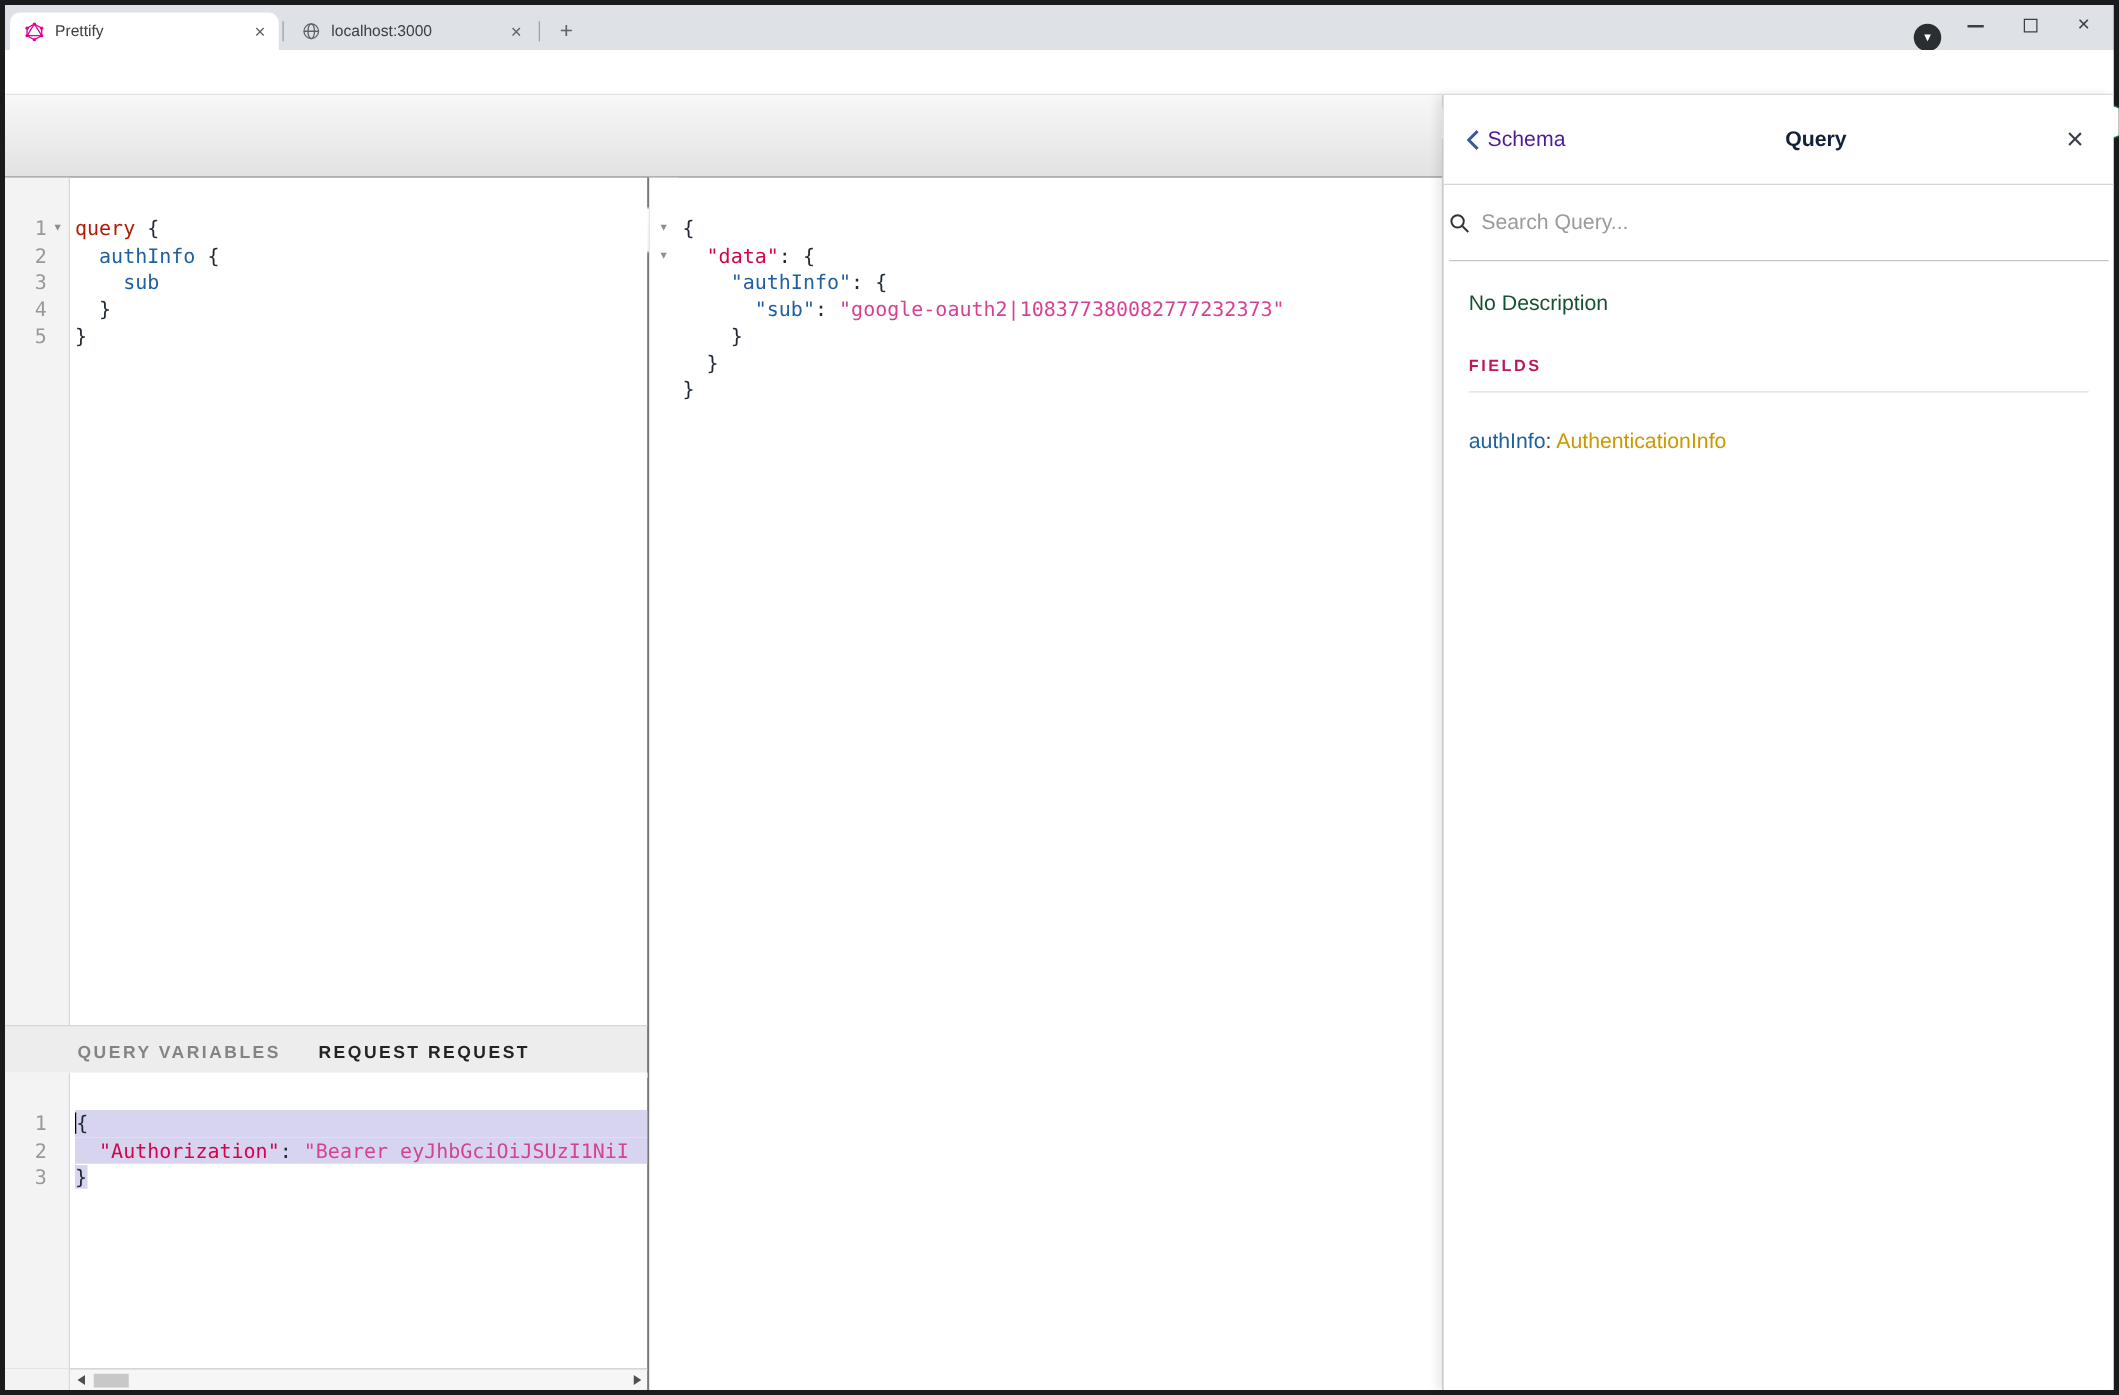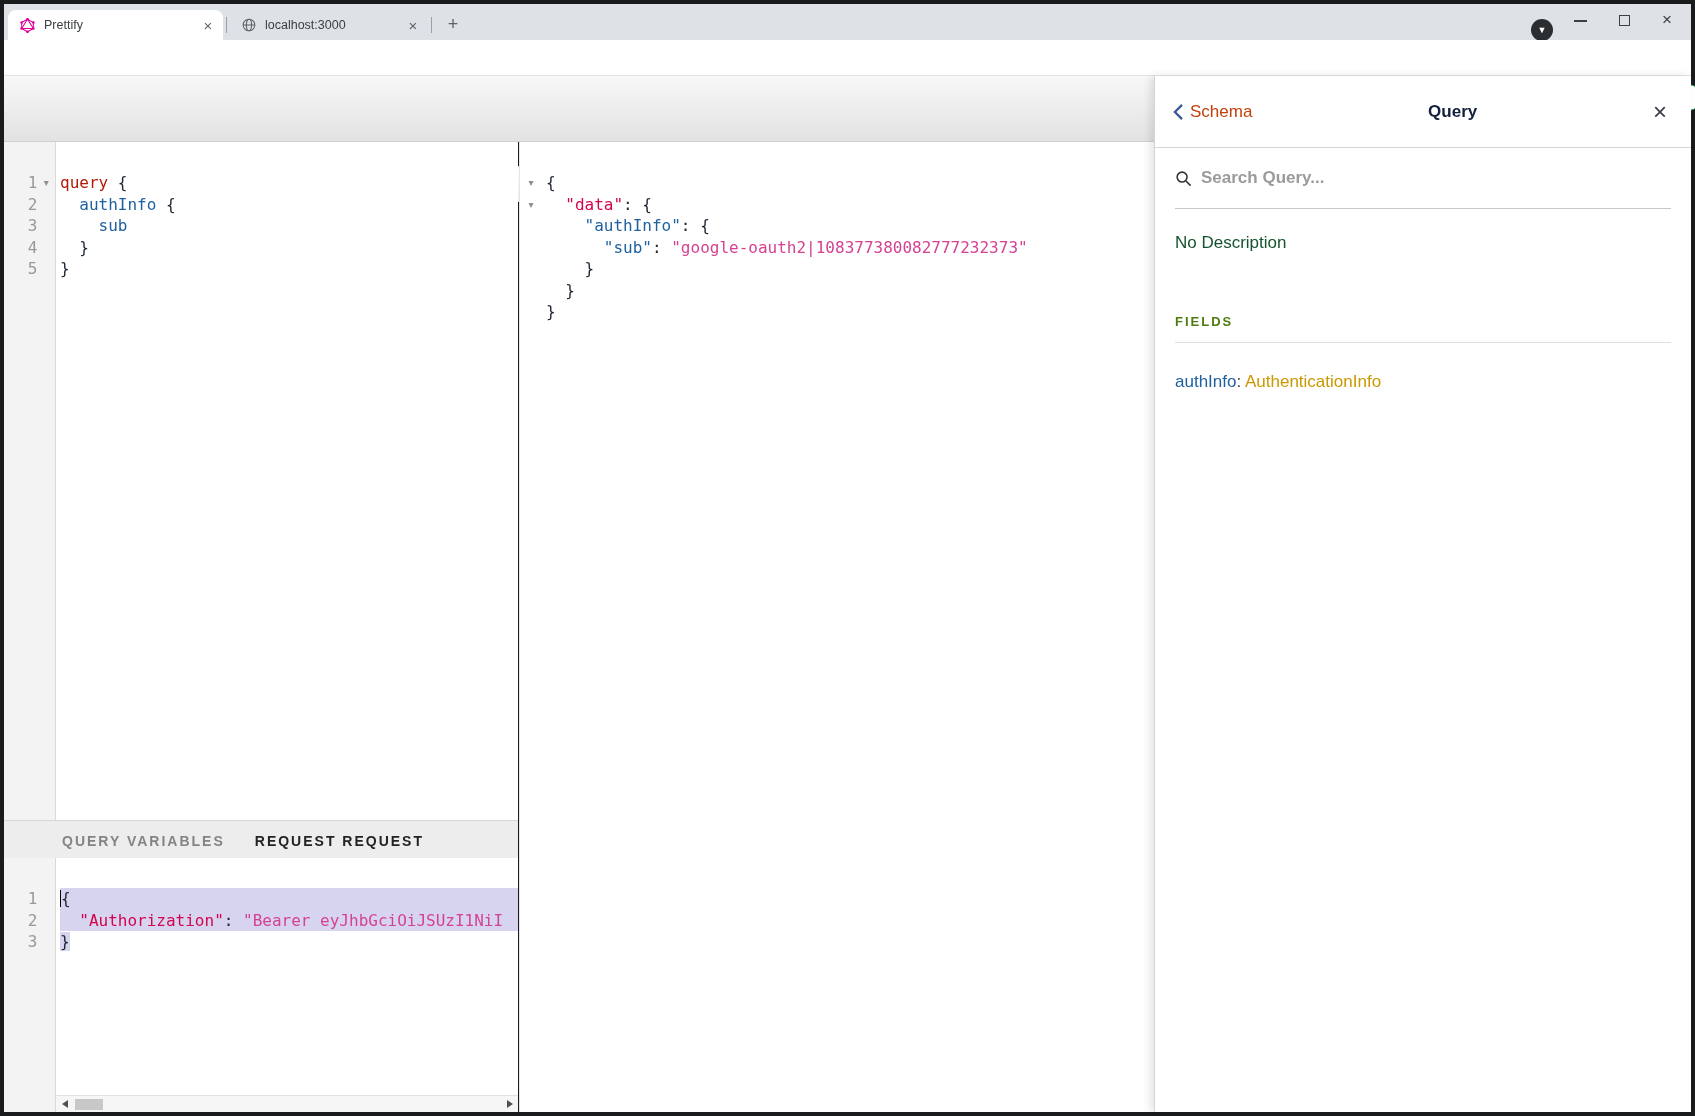--- a/index.html
+++ b/index.html
@@ -95,30 +95,30 @@
   #hscroll .tri-r { width:0;height:0;border-left:6px solid #505050;border-top:4px solid transparent;border-bottom:4px solid transparent; }
   #hscroll .thumb { width:28px; height:11px; background:#C8C8C8; margin-left:2px; }
   #hscroll .spacer { flex:1; }
   #gutter-under-scroll { left:4px; top:1095px; width:52px; height:17px; background:#F3F3F3; border-right:1px solid #D9D9D9; }
 
   
   #doc-panel { left:1154px; top:76px; width:537px; height:1036px; background:#fff;
                border-left:1px solid #D4D4D4; box-shadow:-4px 0 8px rgba(0,0,0,0.10); }
   #doc-header { position:absolute; left:0; top:0; width:100%; height:72px; border-bottom:1px solid #D6D6D6;
                 display:flex; align-items:center; padding:0 24px 0 18px; }
-  #doc-back { display:flex; align-items:center; gap:6px; color:#c2410c; font-size:17px; cursor:default; }
+  #doc-back { display:flex; align-items:center; gap:6px; color:#4c1d95; font-size:17px; cursor:default; }
   #doc-title { flex:1; text-align:center; font-size:17px; font-weight:bold; color:#13203A; }
   #doc-close { color:#3A3F47; font-size:24px; line-height:20px; }
   #doc-search { position:absolute; left:0; top:72px; width:100%; height:61px; display:flex; align-items:flex-start;
-                padding:0 20px;font-weight:bold; }
+                padding:0 4px; }
   #doc-search-inner { flex:1; display:flex; align-items:center; gap:9px; border-bottom:1px solid #C6C6C6; height:100%; }
   #doc-search .ph { color:#9B9B9B; font-size:17px; }
   #doc-body { position:absolute; left:0; top:133px; width:100%; padding:0 20px; }
   #no-desc { margin-top:24px; font-size:17px; color:#14532d; }
-  #fields-label { margin-top:61px; font-size:13px; font-weight:bold; letter-spacing:2px; color:#4d7c0f;
+  #fields-label { margin-top:32px; font-size:13px; font-weight:bold; letter-spacing:2px; color:#be185d;
                   padding-bottom:13px; border-bottom:1px solid #E0E0E0; }
   #field-row { margin-top:29px; font-size:17px; }
   #field-row .fname { color:#1F61A0; }
   #field-row .colon { color:#444; }
   #field-row .ftype { color:#CA9800; }
   #field-desc { margin-top:17px; font-size:17px; color:#666; padding-left:6px; }
 </style>
 </head>
 <body>
 

